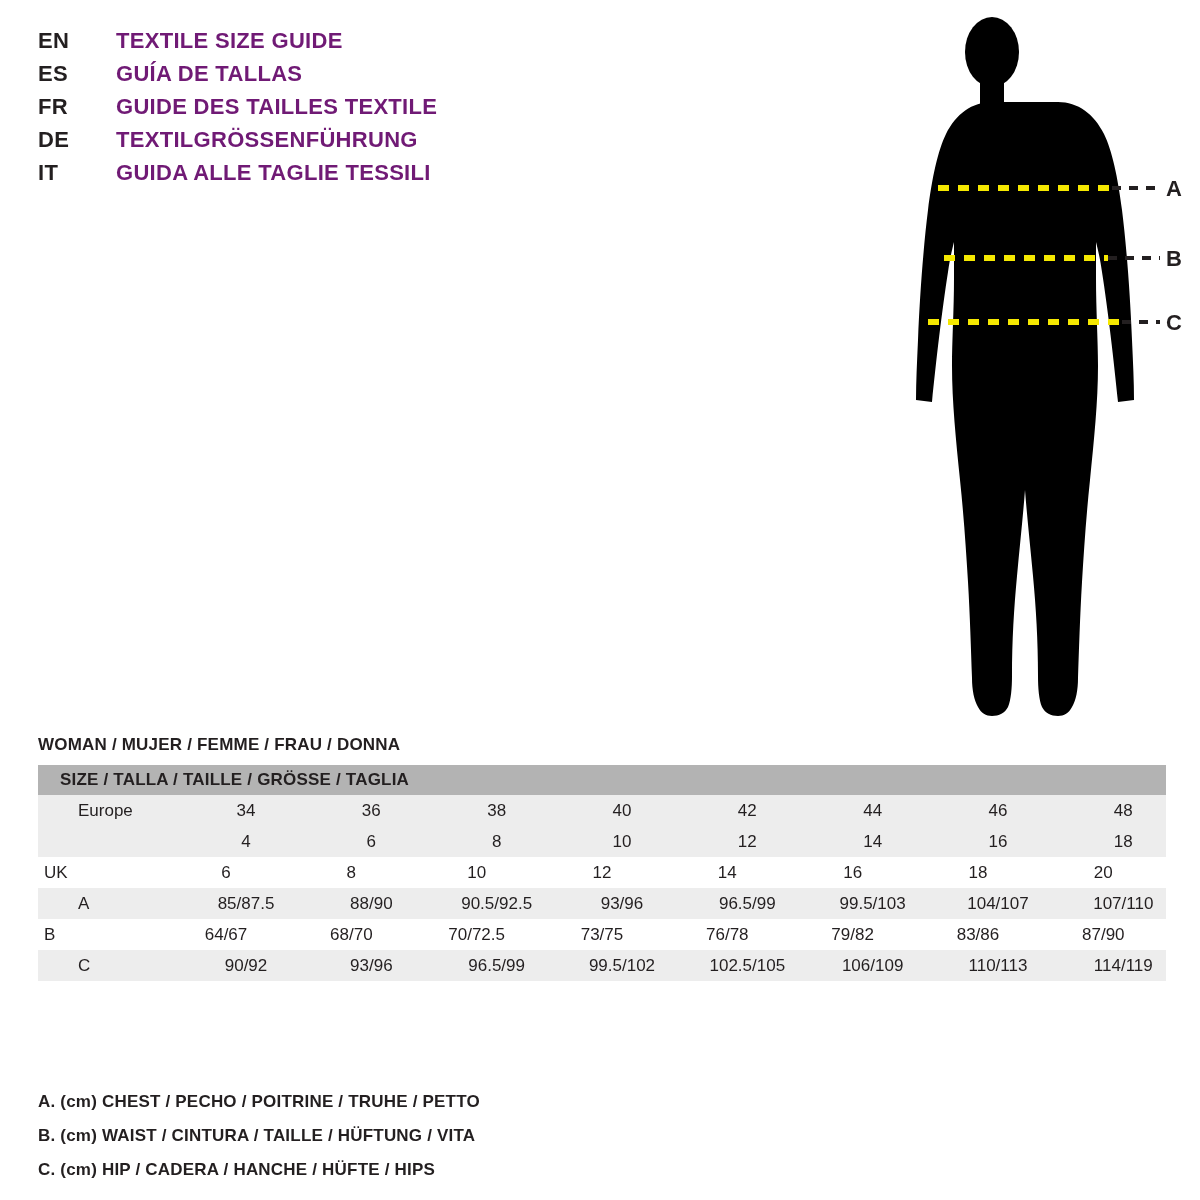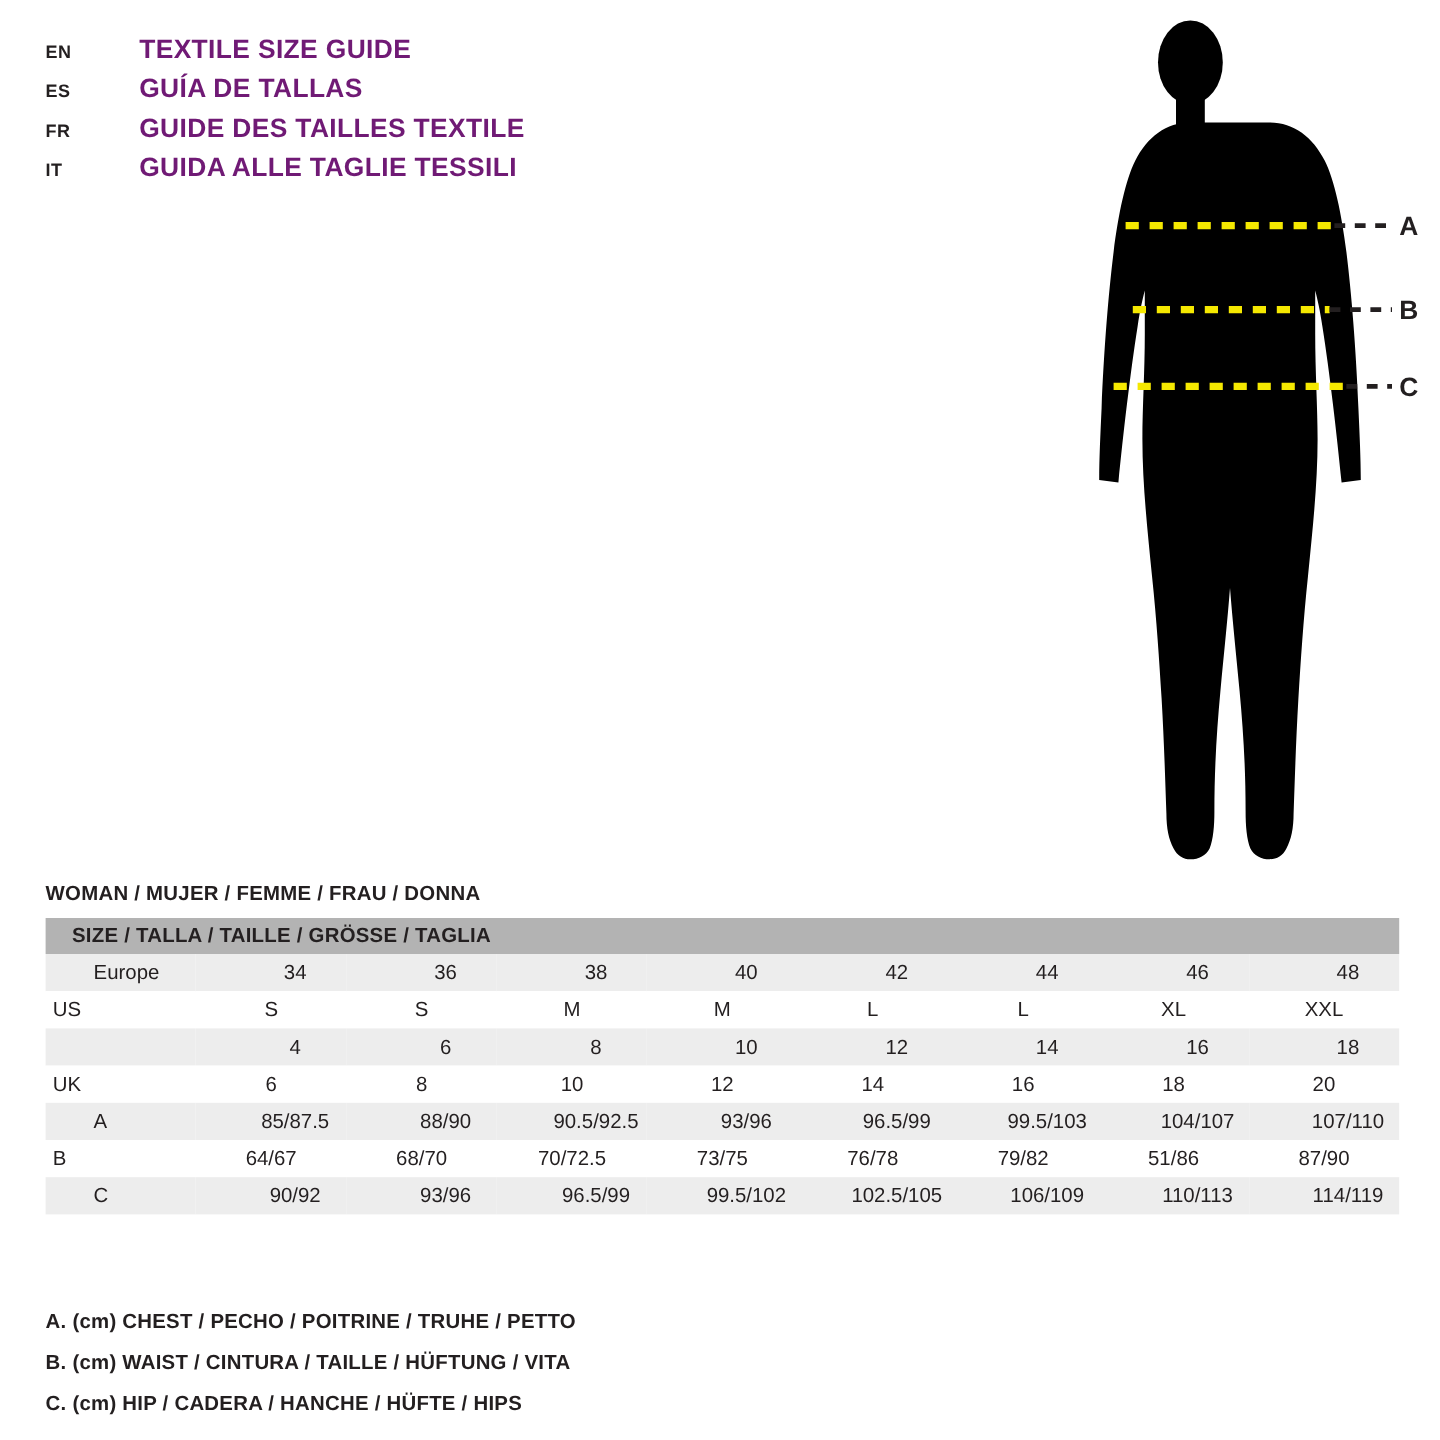--- a/index.html
+++ b/index.html
@@ -23,21 +23,21 @@
     top: 28px;
     width: 600px;
   }
   .title-row {
     display: flex;
     align-items: baseline;
     height: 33px;
   }
   .title-lang {
     width: 78px;
-    font-size: 15px;
+    font-size: 22px;
     font-weight: bold;
     letter-spacing: 0.3px;
     color: #231f20;
   }
   .title-text {
     font-size: 22px;
     font-weight: bold;
     letter-spacing: 0.3px;
     color: #701a75;
     white-space: nowrap;
@@ -127,20 +127,24 @@
     <span class="title-lang">EN</span>
     <span class="title-text">TEXTILE SIZE GUIDE</span>
   </div>
   <div class="title-row">
     <span class="title-lang">ES</span>
     <span class="title-text">GUÍA DE TALLAS</span>
   </div>
   <div class="title-row">
     <span class="title-lang">FR</span>
     <span class="title-text">GUIDE DES TAILLES TEXTILE</span>
+  </div>
+  <div class="title-row">
+    <span class="title-lang">DE</span>
+    <span class="title-text">TEXTILGRÖSSENFÜHRUNG</span>
   </div>
   <div class="title-row">
     <span class="title-lang">IT</span>
     <span class="title-text">GUIDA ALLE TAGLIE TESSILI</span>
   </div>
 </div>
 
 <div id="figure-area">
   <svg id="figure-svg" width="330" height="730" viewBox="0 0 330 730">
 
@@ -215,31 +219,20 @@
         <td class="rowlabel">Europe</td>
         <td class="val">34</td>
         <td class="val">36</td>
         <td class="val">38</td>
         <td class="val">40</td>
         <td class="val">42</td>
         <td class="val">44</td>
         <td class="val">46</td>
         <td class="val">48</td>
       </tr>
-      <tr class="even">
-        <td class="rowlabel">US</td>
-        <td class="val">S</td>
-        <td class="val">S</td>
-        <td class="val">M</td>
-        <td class="val">M</td>
-        <td class="val">L</td>
-        <td class="val">L</td>
-        <td class="val">XL</td>
-        <td class="val">XXL</td>
-      </tr>
       <tr class="odd">
         <td class="rowlabel"></td>
         <td class="val">4</td>
         <td class="val">6</td>
         <td class="val">8</td>
         <td class="val">10</td>
         <td class="val">12</td>
         <td class="val">14</td>
         <td class="val">16</td>
         <td class="val">18</td>
@@ -267,21 +260,21 @@
         <td class="val">107/110</td>
       </tr>
       <tr class="even">
         <td class="rowlabel">B</td>
         <td class="val">64/67</td>
         <td class="val">68/70</td>
         <td class="val">70/72.5</td>
         <td class="val">73/75</td>
         <td class="val">76/78</td>
         <td class="val">79/82</td>
-        <td class="val">51/86</td>
+        <td class="val">83/86</td>
         <td class="val">87/90</td>
       </tr>
       <tr class="odd">
         <td class="rowlabel">C</td>
         <td class="val">90/92</td>
         <td class="val">93/96</td>
         <td class="val">96.5/99</td>
         <td class="val">99.5/102</td>
         <td class="val">102.5/105</td>
         <td class="val">106/109</td>

